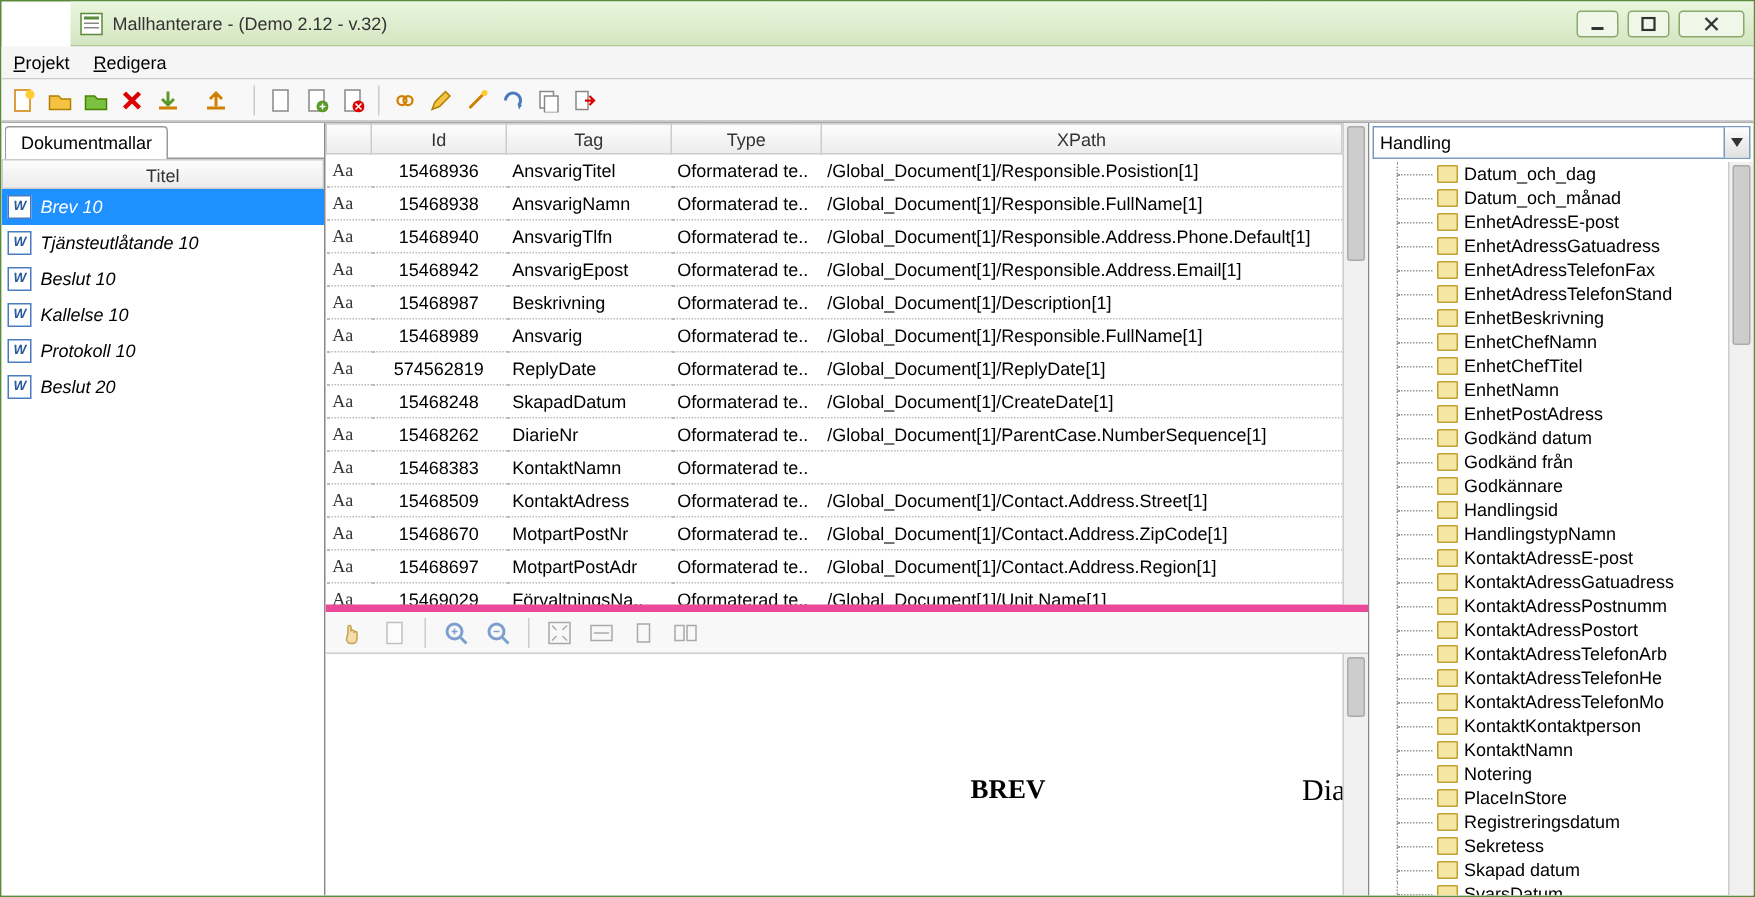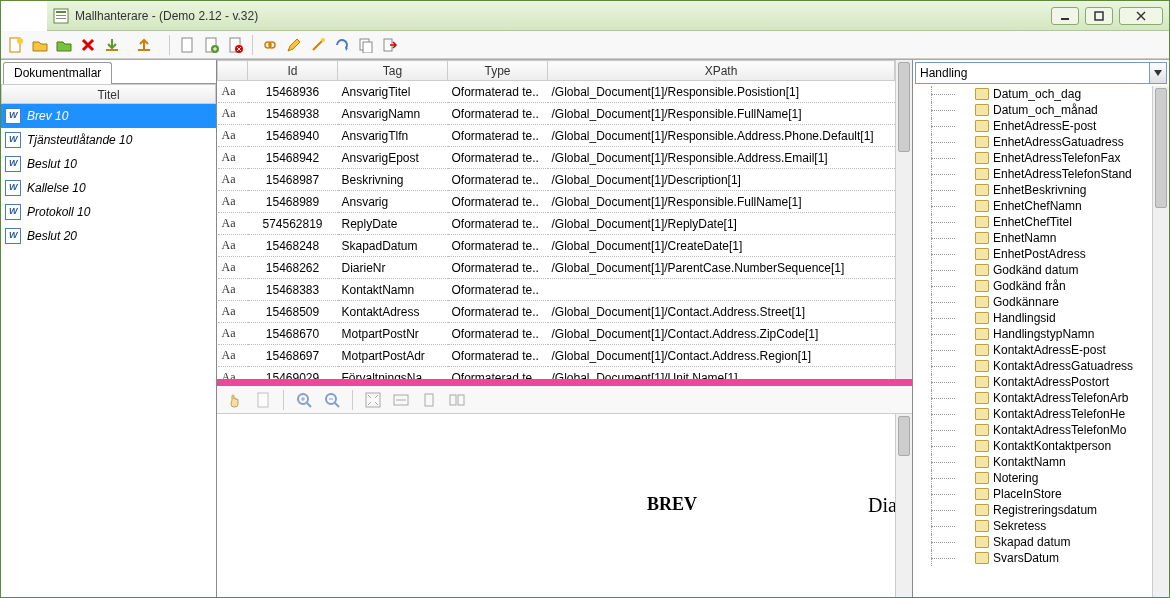--- a/index.html
+++ b/index.html
@@ -31,21 +31,21 @@
 .tabfill { flex: 1; border-bottom: 1px solid #999; }
 .listhdr { height: 20px; background: linear-gradient(#fdfdfd,#ececec); border: 1px solid #ccc; text-align: center; line-height: 20px; color: #333; }
 .list { flex: 1; overflow-y: auto; font-style: italic; }
 .li { height: 24px; display: flex; align-items: center; padding: 0 4px; gap: 6px; cursor: pointer; }
 .li.sel { background: #1e90ff; color: #fff; }
 .wicon { width: 16px; height: 16px; border: 1px solid #4a7abf; background: #fff; position: relative; }
 .wicon::after { content: "W"; position: absolute; top: 1px; left: 3px; font-size: 9px; color: #2a5aa0; font-weight: bold; }
 
 
 .mid { flex: 1; display: flex; flex-direction: column; border-right: 1px solid #888; overflow: hidden; }
-.gridwrap { height: 326px; overflow: hidden; position: relative; border-bottom: 7px solid #ec4899; }
+.gridwrap { height: 326px; overflow: hidden; position: relative; border-bottom: 5px solid #ec4899; }
 .grid { width: calc(100% - 17px); border-collapse: collapse; }
 .grid th { background: linear-gradient(#fdfdfd,#ececec); border: 1px solid #ccc; height: 20px; font-weight: normal; color: #333; }
 .grid td { border-bottom: 1px dotted #bbb; height: 22px; padding: 0 4px; white-space: nowrap; overflow: hidden; text-overflow: ellipsis; }
 .grid td.aa { font-family: "Times New Roman", serif; font-size: 12px; color: #333; width: 30px; }
 .grid .c-id { width: 90px; text-align: center; }
 .grid .c-tag { width: 110px; }
 .grid .c-type { width: 100px; }
 .gridscroll { position: absolute; right: 0; top: 0; bottom: 0; width: 17px; background: #f0f0f0; border-left: 1px solid #ccc; }
 .gridscroll .thumb { position: absolute; left: 2px; right: 2px; top: 2px; height: 90px; background: #cdcdcd; border: 1px solid #aaa; border-radius: 2px; }
 
@@ -58,21 +58,21 @@
 .prevpage2 { position: absolute; right: -16px; top: 80px; font-family: "Times New Roman", serif; font-size: 20px; }
 .prevscroll { position: absolute; right: 0; top: 28px; bottom: 0; width: 17px; background: #f0f0f0; border-left: 1px solid #ccc; }
 .prevscroll .thumb { position: absolute; left: 2px; right: 2px; top: 2px; height: 40px; background: #cdcdcd; border: 1px solid #aaa; border-radius: 2px; }
 
 
 .right { width: 256px; display: flex; flex-direction: column; background: #fff; }
 .combo { height: 22px; border: 1px solid #7a9ac0; margin: 2px; display: flex; align-items: center; padding: 0 4px; position: relative; }
 .combo .dd { position: absolute; right: 0; top: 0; bottom: 0; width: 17px; border-left: 1px solid #7a9ac0; display: flex; align-items: center; justify-content: center; background: linear-gradient(#fdfdfd,#e0e0e0); cursor: pointer; }
 .tree { flex: 1; overflow: hidden; position: relative; }
 .treelist { position: absolute; inset: 0 17px 0 0; overflow: hidden; }
-.tn { height: 16px; display: flex; align-items: center; gap: 4px; padding-left: 62px; cursor: pointer; position: relative; white-space: nowrap; }
+.tn { height: 16px; display: flex; align-items: center; gap: 4px; padding-left: 45px; cursor: pointer; position: relative; white-space: nowrap; }
 .tn::before { content: ""; position: absolute; left: 18px; top: 0; bottom: 0; border-left: 1px dotted #999; }
 .tn::after { content: ""; position: absolute; left: 18px; top: 8px; width: 24px; border-top: 1px dotted #999; }
 .ticon { width: 14px; height: 12px; background: #f5e6a3; border: 1px solid #c0a030; border-radius: 1px; flex-shrink: 0; }
 .treescroll { position: absolute; right: 0; top: 0; bottom: 0; width: 17px; background: #f0f0f0; border-left: 1px solid #ccc; }
 .treescroll .thumb { position: absolute; left: 2px; right: 2px; top: 2px; height: 120px; background: #cdcdcd; border: 1px solid #aaa; border-radius: 2px; }
 
 svg { display: block; }
 </style>
 </head>
 <body>
@@ -100,20 +100,24 @@
         </div>
       <div class="winbtn close">
           <svg width="12" height="10">
             <line x1="2" y1="1" x2="10" y2="9" stroke="#333" stroke-width="1.5"></line>
             <line x1="10" y1="1" x2="2" y2="9" stroke="#333" stroke-width="1.5"></line>
           </svg>
         </div>
     </div>
   </div>
 
+  <div class="menubar">
+    <span class="menuitem"><u>P</u><span></span><span>rojekt</span></span>
+    <span class="menuitem"><u>R</u><span>edigera</span></span>
+  </div>
 
   <div class="toolbar">
     <div class="tbtn">
         <svg width="16" height="16">
           <rect x="2" y="1" width="10" height="14" fill="#fff" stroke="#d08000"></rect>
           <circle cx="12" cy="4" r="3" fill="#ffcc33"></circle>
         </svg>
       </div>
     <div class="tbtn">
         <svg width="16" height="16">
@@ -499,20 +503,24 @@
             <div class="tn">
               <span class="ticon"></span>
               <span>KontaktAdressE-post</span>
             </div>
             <div class="tn">
               <span class="ticon"></span>
               <span>KontaktAdressGatuadress</span>
             </div>
             <div class="tn">
               <span class="ticon"></span>
+              <span>KontaktAdressPostnumm</span>
+            </div>
+            <div class="tn">
+              <span class="ticon"></span>
               <span>KontaktAdressPostort</span>
             </div>
             <div class="tn">
               <span class="ticon"></span>
               <span>KontaktAdressTelefonArb</span>
             </div>
             <div class="tn">
               <span class="ticon"></span>
               <span>KontaktAdressTelefonHe</span>
             </div>

